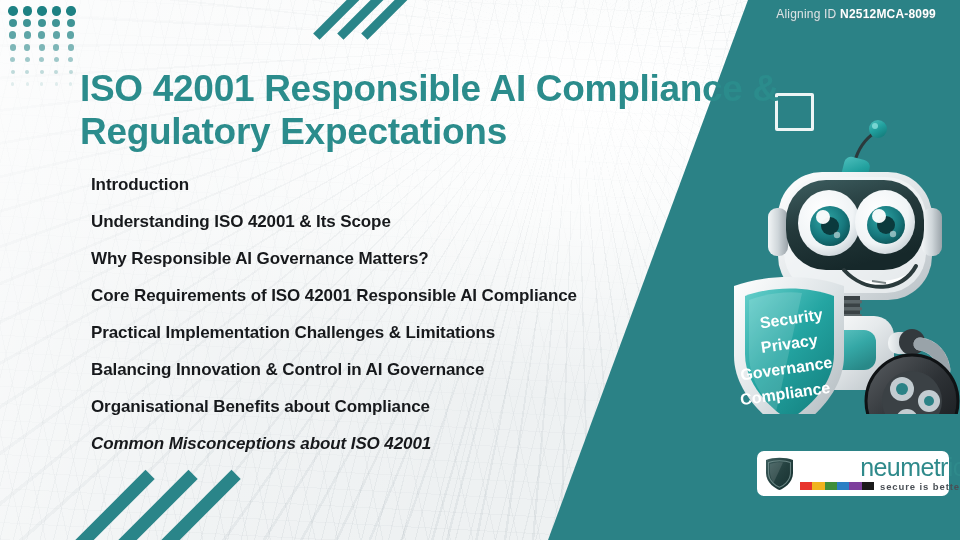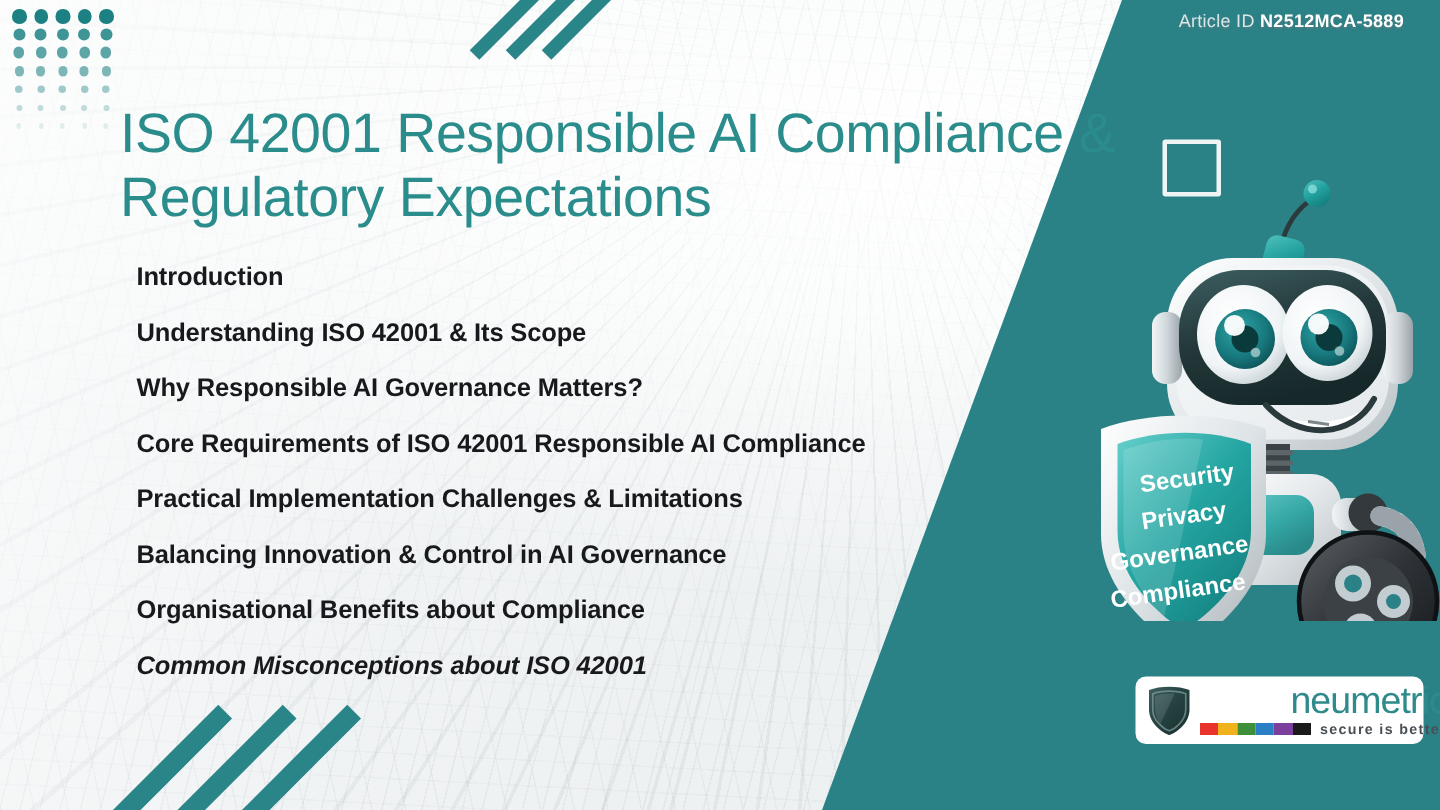--- a/index.html
+++ b/index.html
@@ -116,21 +116,21 @@
   }
   .article-id .lbl { font-weight: 400; opacity: .92; }
   .article-id .val { font-weight: 700; color: #ffffff; }
 
   
   .title {
     position: absolute;
     left: 80px; top: 42px;
     width: 720px;
     font-size: 37px;
-    font-weight: 400;
+    font-weight: 700;
     line-height: 1.18;
     letter-spacing: -.3px;
     color: #2b8c8c;
     z-index: 5;
     font-stretch: condensed;
   }
 
   
   .agenda {
     position: absolute;
@@ -244,22 +244,22 @@
   </div>
   <div class="stripes stripes-bottom">
     <span></span>
       <span></span>
       <span></span>
   </div>
 
   <div class="outline-square"></div>
 
   <div class="article-id">
-    <span class="lbl">Article ID</span>
-    <span class="val">N2512MCA-5889</span>
+    <span class="lbl">Aligning ID</span>
+    <span class="val">N2512MCA-8099</span>
   </div>
 
   <h1 class="title">ISO 42001 Responsible AI Compliance &amp; Regulatory Expectations</h1>
 
   <div class="agenda" id="agendaList">
       <div class="agenda-item">Introduction</div>
       <div class="agenda-item">Understanding ISO 42001 &amp; Its Scope</div>
       <div class="agenda-item">Why Responsible AI Governance Matters?</div>
       <div class="agenda-item">Core Requirements of ISO 42001 Responsible AI Compliance</div>
       <div class="agenda-item">Practical Implementation Challenges &amp; Limitations</div>

